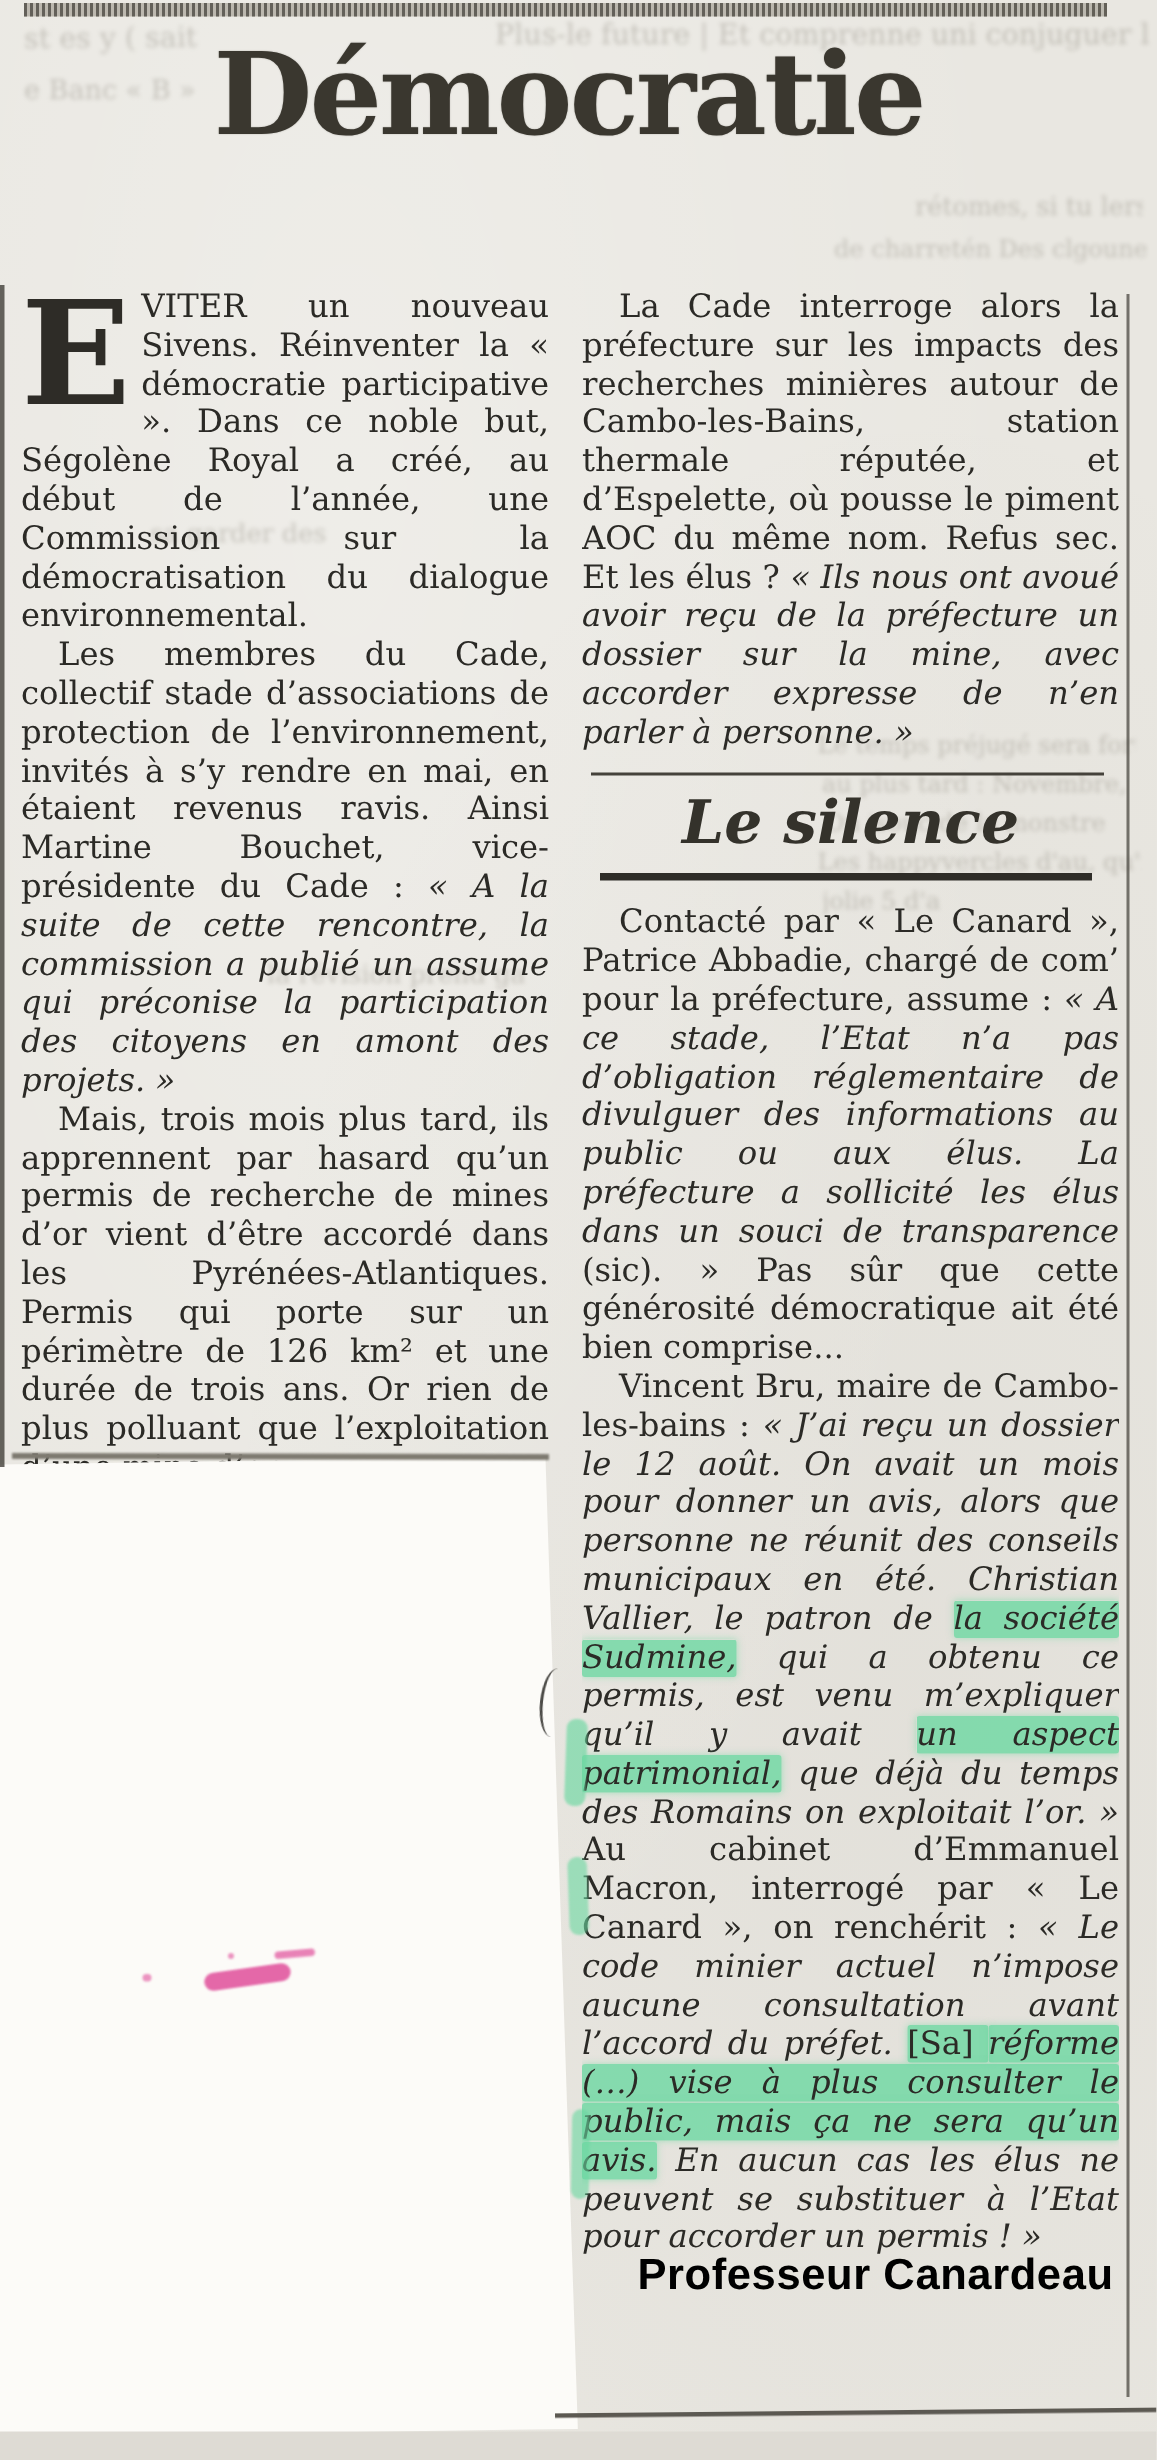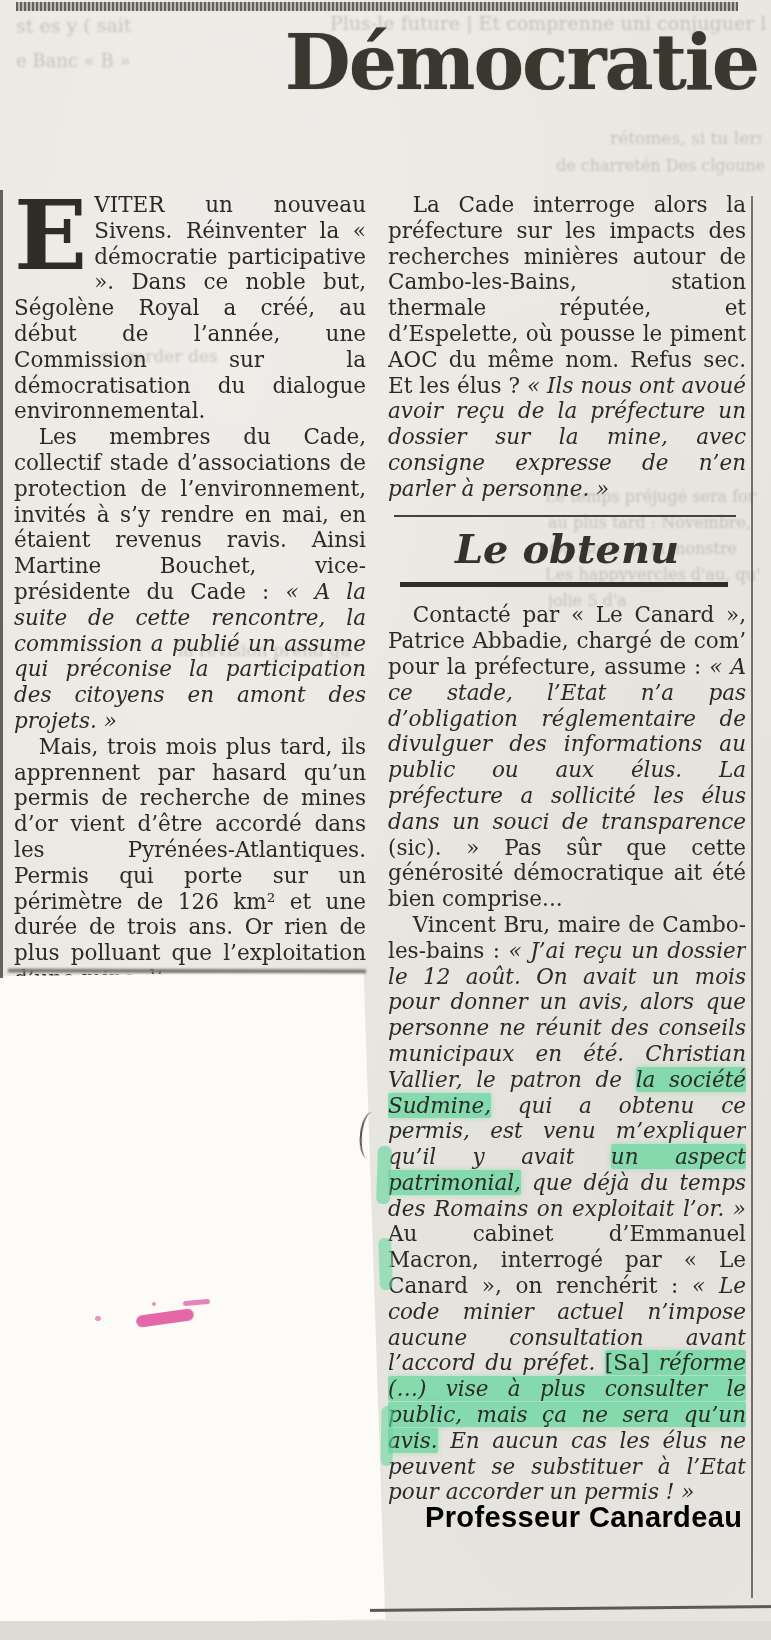--- a/index.html
+++ b/index.html
@@ -38,21 +38,21 @@
   .rule-right{left:751px;top:196px;width:2px;height:1402px;background:#45423c;opacity:.72;}
   .clip-bottom-left-edge{left:8px;top:969px;width:358px;height:4px;background:#7e7a70;filter:blur(.8px);transform:rotate(.12deg);}
   .white-panel{
     left:0;top:971px;width:386px;height:669px;background:#fcfbf8;
     clip-path:polygon(0 .8%, 94.2% 0, 99.8% 96.9%, 0 97.7%);
   }
   .clip-bottom-right-edge{left:370px;top:1607px;width:401px;height:2.5px;background:#5c5952;transform:rotate(-.55deg);filter:blur(.4px);}
   .bottom-strip{left:0;top:1621px;width:771px;height:19px;background:#dedbd4;}
 
   
-  .headline{left:0;top:26px;width:758px;text-align:right;line-height:.98;}
+  .headline{left:0;top:26px;width:758px;text-align:center;line-height:.98;}
   .headline .l{
     font-family:"DejaVu Serif",serif;font-weight:bold;font-size:76px;
     letter-spacing:-2px;color:#3a372f;display:block;
     text-shadow:0 0 1px rgba(58,55,47,.4);
   }
 
   
   .col{font-size:21.5px;line-height:25.8px;text-align:justify;}
   .col-left{left:14px;top:192px;width:352px;height:786px;overflow:hidden;}
   .col-right{left:388px;top:192px;width:358px;height:1430px;overflow:hidden;}
@@ -109,26 +109,26 @@
   <span class="l">Démocratie</span>
 </header>
 
 <section class="abs col col-left">
   <p class="first"><span class="dropcap">E</span><span><span>VITER un nouveau Sivens. Réinventer la « démocratie participative ». Dans ce noble but, Ségolène Royal a créé, au début de l’année, une Commission sur la démocratisation du dialogue environnemental.</span></span></p>
   <p><span><span>Les membres du Cade, collectif stade d’associations de protection de l’environnement, invités à s’y rendre en mai, en étaient revenus ravis. Ainsi Martine Bouchet, vice-présidente du Cade : </span><span class="it">« A la suite de cette rencontre, la commission a publié un assume qui préconise la participation des citoyens en amont des projets. »</span></span></p>
   <p><span><span>Mais, trois mois plus tard, ils apprennent par hasard qu’un permis de recherche de mines d’or vient d’être accordé dans les Pyrénées-Atlantiques. Permis qui porte sur un périmètre de 126 km² et une durée de trois ans. Or rien de plus polluant que l’exploitation d’une mine d’or…</span></span></p>
 </section>
 
 <section class="abs col col-right">
-  <p><span><span>La Cade interroge alors la préfecture sur les impacts des recherches minières autour de Cambo-les-Bains, station thermale réputée, et d’Espelette, où pousse le piment AOC du même nom. Refus sec. Et les élus ? </span><span class="it">« Ils nous ont avoué avoir reçu de la préfecture un dossier sur la mine, avec consigne expresse de n’en parler à personne. »</span></span></p>
+  <p><span><span>La Cade interroge alors la préfecture sur les impacts des recherches minières autour de Cambo-les-Bains, station thermale réputée, et d’Espelette, où pousse le piment AOC du même nom. Refus sec. Et les élus ? </span><span class="it">« Ils nous ont avoué avoir reçu de la préfecture un dossier sur la mine, avec accorder expresse de n’en parler à personne. »</span></span></p>
 
   <div class="subhead-block">
     <hr class="rule-thin">
     <div class="subhead">
-      <span>Le obtenu</span><br>
+      <span>Le silence</span><br>
     </div>
     <hr class="rule-thick">
   </div>
 
   <p><span><span>Contacté par « Le Canard », Patrice Abbadie, chargé de com’ pour la préfecture, assume : </span><span class="it">« A ce stade, l’Etat n’a pas d’obligation réglementaire de divulguer des informations au public ou aux élus. La préfecture a sollicité les élus dans un souci de transparence </span><span>(sic). » Pas sûr que cette générosité démocratique ait été bien comprise...</span></span></p>
   <p><span><span>Vincent Bru, maire de Cambo-les-bains : </span><span class="it">« J’ai reçu un dossier le 12 août. On avait un mois pour donner un avis, alors que personne ne réunit des conseils municipaux en été. Christian Vallier, le patron de </span><span class="it hl">la société Sudmine,</span><span class="it"> qui a obtenu ce permis, est venu m’expliquer qu’il y avait </span><span class="it hl">un aspect patrimonial,</span><span class="it"> que déjà du temps des Romains on exploitait l’or. »</span><span> Au cabinet d’Emmanuel Macron, interrogé par « Le Canard », on renchérit : </span><span class="it">« Le code minier actuel n’impose aucune consultation avant l’accord du préfet. </span><span class="hl">[Sa] </span><span class="it hl">réforme (…) vise à plus consulter le public, mais ça ne sera qu’un avis.</span><span class="it"> En aucun cas les élus ne peuvent se substituer à l’Etat pour accorder un permis ! »</span></span></p>
   <p class="byline">Professeur Canardeau</p>
 </section>
 
 <div class="abs white-panel"></div>

